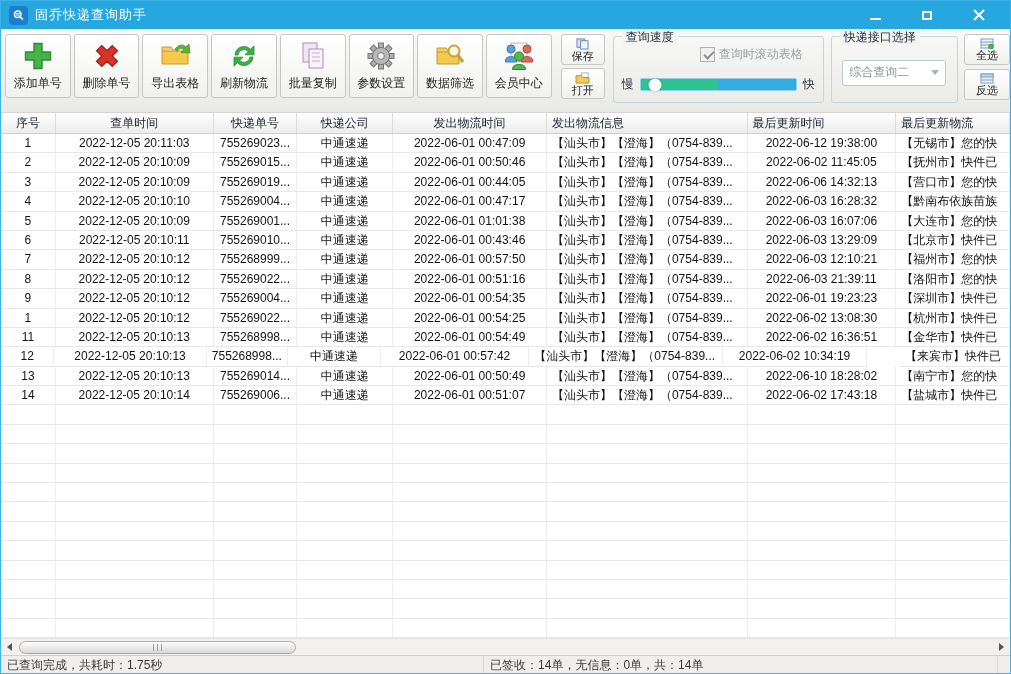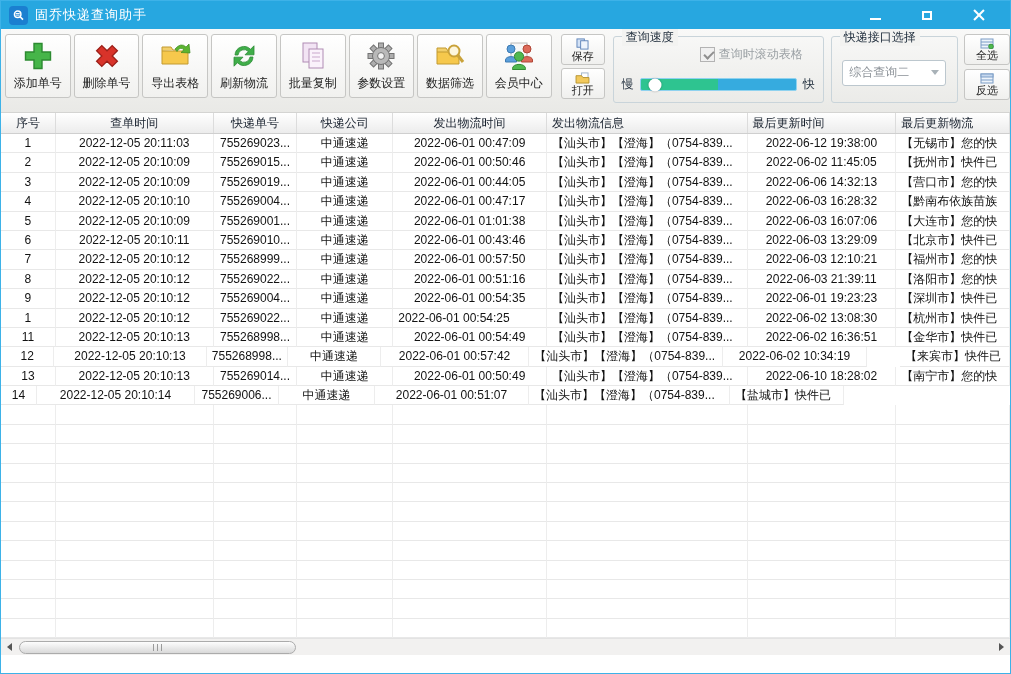--- a/index.html
+++ b/index.html
@@ -403,21 +403,21 @@
         <div class="td" style="width: 154px; text-align: center;">2022-06-01 00:54:35</div>
         <div class="td" style="width: 201px; text-align: left;">【汕头市】【澄海】（0754-839...</div>
         <div class="td" style="width: 149px; text-align: center;">2022-06-01 19:23:23</div>
         <div class="td" style="width: 114px; text-align: left;">【深圳市】快件已</div>
       </div>
       <div class="tr">
         <div class="td" style="width: 55px; text-align: center;">1</div>
         <div class="td" style="width: 158px; text-align: center;">2022-12-05 20:10:12</div>
         <div class="td" style="width: 84px; text-align: center;">755269022...</div>
         <div class="td" style="width: 96px; text-align: center;">中通速递</div>
-        <div class="td" style="width: 154px; ">2022-06-01 00:54:25</div>
+        <div class="td" style="width: 154px; text-align: center;">2022-06-01 00:54:25</div>
         <div class="td" style="width: 201px; text-align: left;">【汕头市】【澄海】（0754-839...</div>
         <div class="td" style="width: 149px; text-align: center;">2022-06-02 13:08:30</div>
         <div class="td" style="width: 114px; text-align: left;">【杭州市】快件已</div>
       </div>
       <div class="tr">
         <div class="td" style="width: 55px; text-align: center;">11</div>
         <div class="td" style="width: 158px; text-align: center;">2022-12-05 20:10:13</div>
         <div class="td" style="width: 84px; text-align: center;">755268998...</div>
         <div class="td" style="width: 96px; text-align: center;">中通速递</div>
         <div class="td" style="width: 154px; text-align: center;">2022-06-01 00:54:49</div>
@@ -439,26 +439,27 @@
         <div class="td" style="width: 55px; text-align: center;">13</div>
         <div class="td" style="width: 158px; text-align: center;">2022-12-05 20:10:13</div>
         <div class="td" style="width: 84px; text-align: center;">755269014...</div>
         <div class="td" style="width: 96px; text-align: center;">中通速递</div>
         <div class="td" style="width: 154px; text-align: center;">2022-06-01 00:50:49</div>
         <div class="td" style="width: 201px; text-align: left;">【汕头市】【澄海】（0754-839...</div>
         <div class="td" style="width: 149px; text-align: center;">2022-06-10 18:28:02</div>
         <div class="td" style="width: 114px; text-align: left;">【南宁市】您的快</div>
       </div>
       <div class="tr">
-        <div class="td" style="width: 36px; text-align: center;">14</div>
+        <div class="td" style="width: 55px; text-align: center;">14</div>
         <div class="td" style="width: 158px; text-align: center;">2022-12-05 20:10:14</div>
         <div class="td" style="width: 84px; text-align: center;">755269006...</div>
         <div class="td" style="width: 96px; text-align: center;">中通速递</div>
         <div class="td" style="width: 154px; text-align: center;">2022-06-01 00:51:07</div>
         <div class="td" style="width: 201px; text-align: left;">【汕头市】【澄海】（0754-839...</div>
+        <div class="td" style="width: 149px; text-align: center;">2022-06-02 17:43:18</div>
         <div class="td" style="width: 114px; text-align: left;">【盐城市】快件已</div>
       </div>
       <div class="tr">
         <div class="td" style="width: 55px; text-align: center;"></div>
         <div class="td" style="width: 158px; text-align: center;"></div>
         <div class="td" style="width: 84px; text-align: center;"></div>
         <div class="td" style="width: 96px; text-align: center;"></div>
         <div class="td" style="width: 154px; text-align: center;"></div>
         <div class="td" style="width: 201px; text-align: left;"></div>
         <div class="td" style="width: 149px; text-align: center;"></div>
@@ -582,14 +583,19 @@
       </div>
     <div class="hthumb">
         <div class="grip"></div>
       </div>
     <div class="hspacer"></div>
     <div class="harrow">
         <div class="tri-right"></div>
       </div>
   </div>
 
+  <div class="statusbar">
+    <div class="status-sec status-left">已查询完成，共耗时：1.75秒</div>
+    <div class="status-sec status-mid">已签收：14单，无信息：0单，共：14单</div>
+    <div class="status-sec"></div>
+  </div>
 
 </div>
 
 </body></html>

